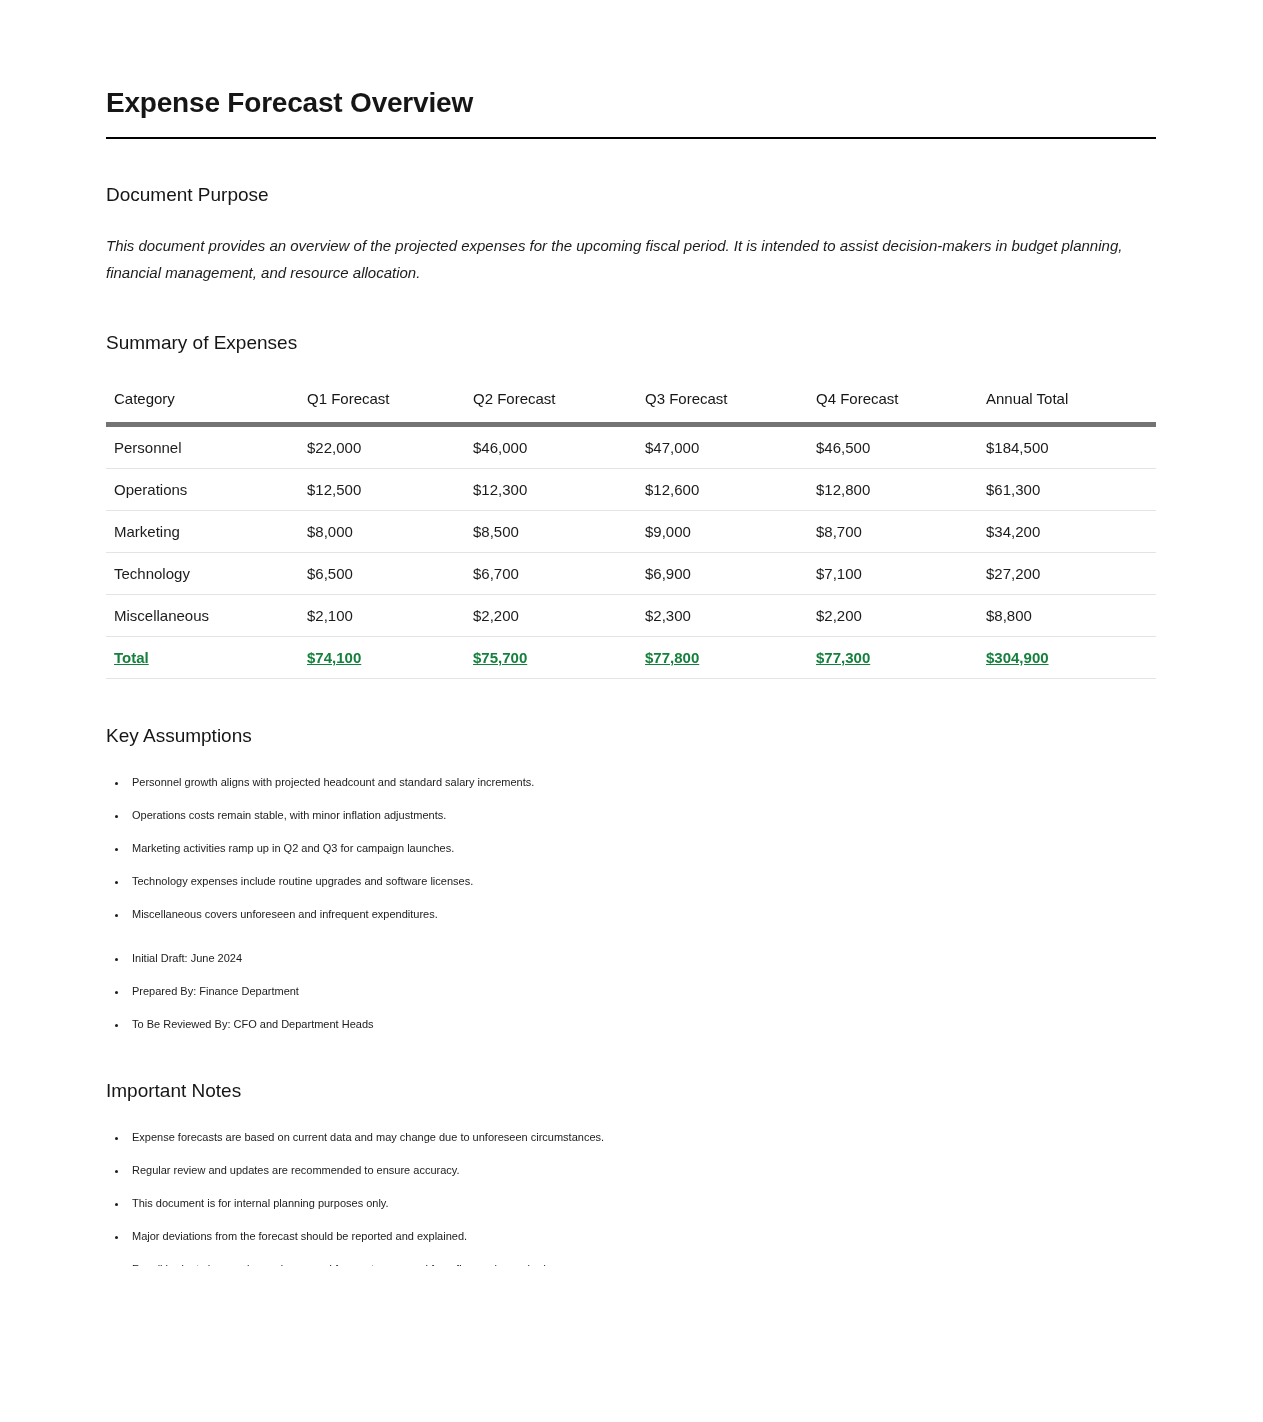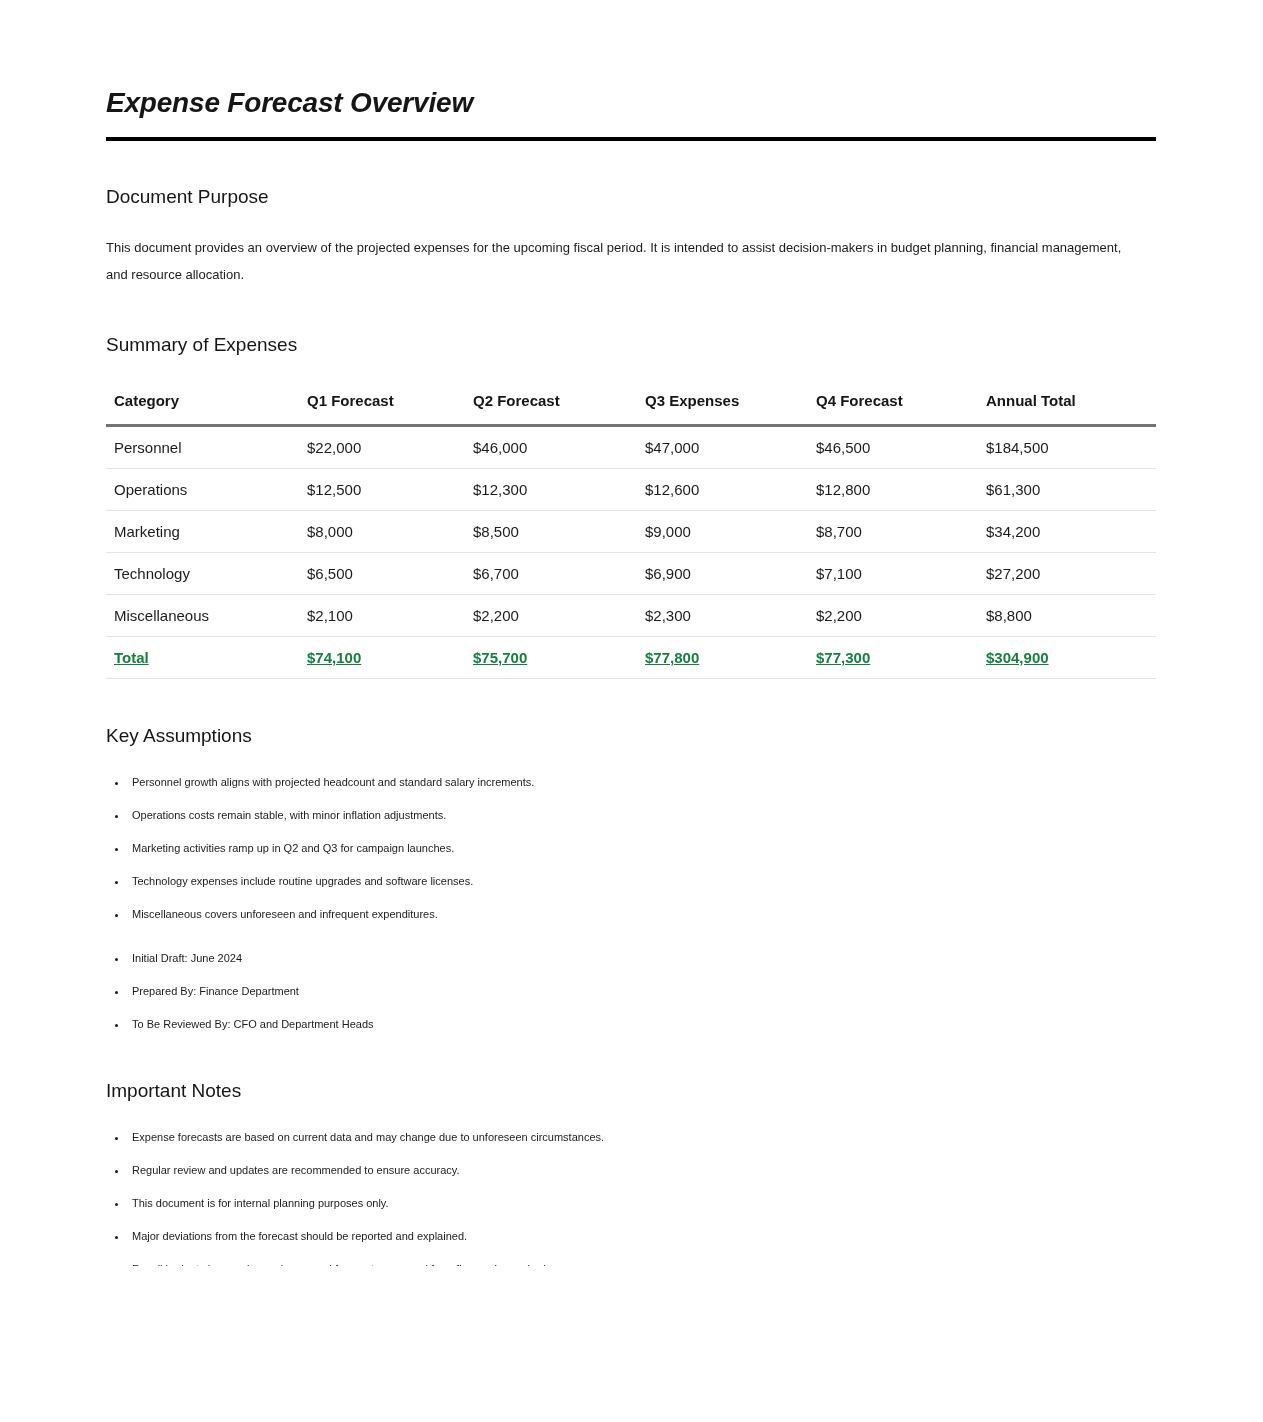--- a/index.html
+++ b/index.html
@@ -12,57 +12,57 @@
   }
   .page {
     width: 1263px;
     min-height: 1422px;
     padding: 0 107px 0 106px;
     overflow: hidden;
   }
   .doc-header {
     padding-top: 86px;
     padding-bottom: 17px;
-    border-bottom: 4px solid #000000;
-    font-style: italic;
+    border-bottom: 2px solid #000000;
   }
   h1 {
     margin: 0;
     font-size: 28px;
     line-height: 34px;
     font-weight: 700;
     letter-spacing: -0.2px;
     color: #161616;
   }
   h2 {
     margin: 44px 0 0 0;
     font-size: 19px;
     line-height: 25px;
     font-weight: 400;
     color: #161616;
   }
   .doc-header + section h2 { margin-top: 43px; }
   p.body-text {
     margin: 25px 0 0 0;
-    font-size: 13px;
+    font-size: 15px;
     line-height: 27px;
     max-width: 1040px;
+    font-style: italic;
   }
   table.expense-table {
     width: 100%;
     border-collapse: collapse;
     margin-top: 27px;
     font-size: 15px;
     color: #1c1c1c;
   }
   table.expense-table th {
     text-align: left;
-    font-weight: 700;
+    font-weight: 400;
     padding: 8px 10px 15px 8px;
-    border-bottom: 3px solid #737373;
+    border-bottom: 5px solid #737373;
     color: #161616;
   }
   table.expense-table td {
     padding: 12px 10px 12px 8px;
     border-bottom: 1px solid #e4e4e4;
     margin-left: 13px;
   }
   table.expense-table tr.total-row td {
     font-weight: 700;
     color: #15803d;
@@ -111,21 +111,21 @@
         <col style="width:172px">
         <col style="width:171px">
         <col style="width:170px">
         <col>
       </colgroup>
       <thead>
         <tr>
           <th>Category</th>
           <th>Q1 Forecast</th>
           <th>Q2 Forecast</th>
-          <th>Q3 Expenses</th>
+          <th>Q3 Forecast</th>
           <th>Q4 Forecast</th>
           <th>Annual Total</th>
         </tr>
       </thead>
       <tbody>
         <tr>
           <td>Personnel</td>
           <td>$22,000</td>
           <td>$46,000</td>
           <td>$47,000</td>

